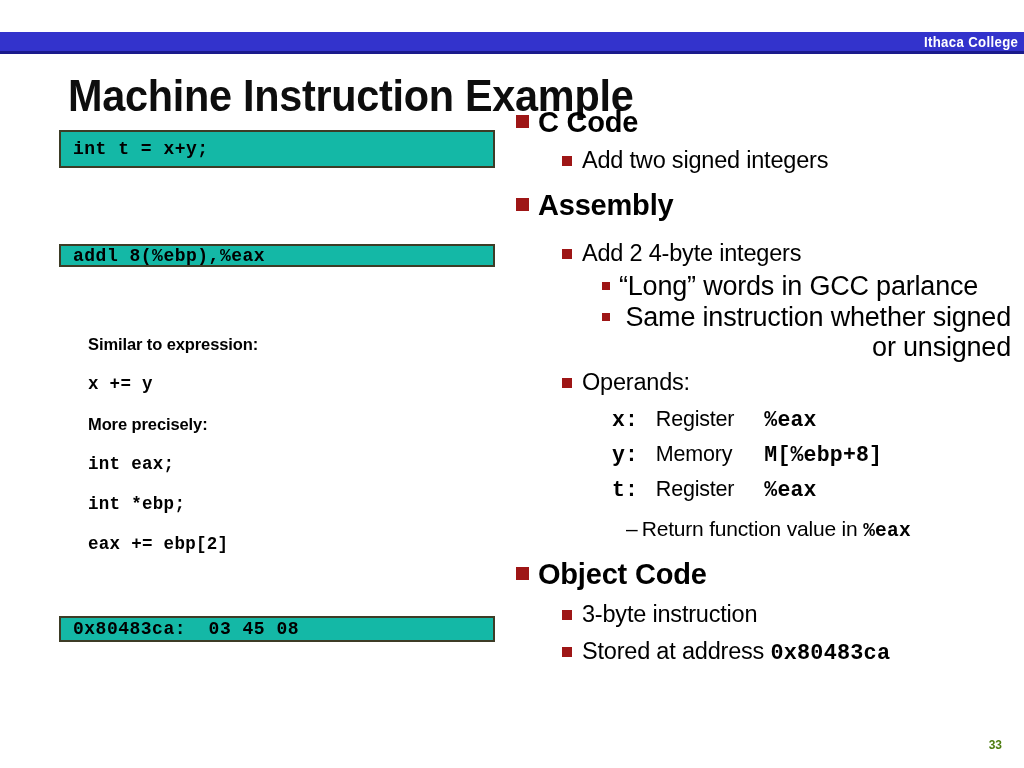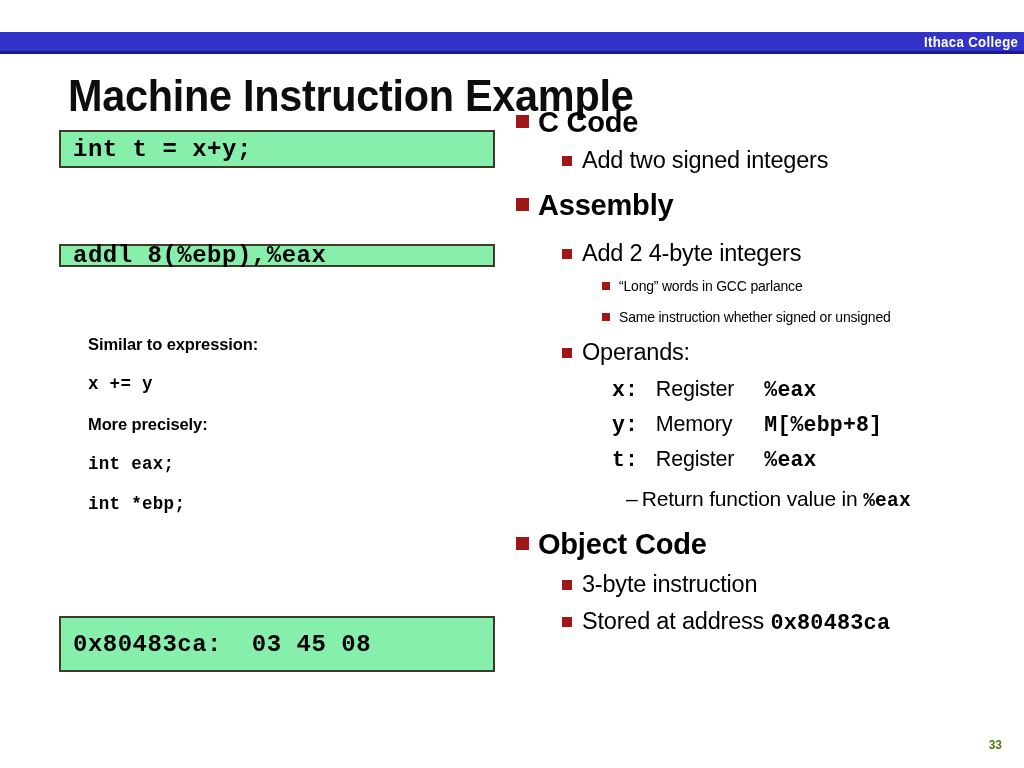--- a/index.html
+++ b/index.html
@@ -54,36 +54,36 @@
     letter-spacing: -0.3px;
     color: #0d0d0d;
     transform: scaleX(0.92);
     transform-origin: left center;
     white-space: nowrap;
   }
 
   
   .code-box {
     position: absolute;
-    background: #86efac;
+    background: #14b8a6;
     border: 2px solid #3d3c26;
     box-sizing: border-box;
     display: flex;
     align-items: center;
     padding-left: 12px;
     font-family: "Liberation Mono", "DejaVu Sans Mono", monospace;
     font-weight: bold;
-    font-size: 24px;
+    font-size: 18px;
     color: #000000;
     white-space: pre;
     letter-spacing: 0.5px;
   }
   #code-box-c     { left: 59px; top: 130px; width: 436px; height: 38px; }
   #code-box-asm   { left: 59px; top: 244px; width: 436px; height: 23px; }
-  #code-box-obj   { left: 59px; top: 616px; width: 436px; height: 56px; align-items: center; }
+  #code-box-obj   { left: 59px; top: 616px; width: 436px; height: 26px; align-items: center; }
 
   
   #left-notes {
     position: absolute;
     left: 88px;
     top: 324px;
     width: 390px;
   }
   .note-line {
     line-height: 40px;
@@ -138,21 +138,21 @@
     font-size: 23.5px;
     line-height: 33px;
     letter-spacing: -0.2px;
   }
   
   .lvl3 { padding-left: 86px; margin-top: 1px; }
   .lvl3 .sq { width: 8px; height: 8px; margin-right: 9px; margin-top: 11px; }
   .lvl3 .btext {
     font-family: "Liberation Sans", sans-serif;
     font-weight: normal;
-    font-size: 14px;
+    font-size: 27px;
     line-height: 30px;
     letter-spacing: -0.2px;
   }
   
   .lvl4 { padding-left: 110px; margin-top: 2px; }
   .lvl4 .dash {
     flex: 0 0 auto;
     font-family: "Liberation Sans", sans-serif;
     font-size: 21px;
     line-height: 30px;
@@ -236,20 +236,21 @@
 <div class="code-box" id="code-box-obj">
   <span>0x80483ca:  03 45 08</span>
 </div>
 
 <div id="left-notes">
   <div class="note-line prose">Similar to expression:</div>
   <div class="note-line mono">x += y</div>
   <div class="note-line prose">More precisely:</div>
   <div class="note-line mono">int eax;</div>
   <div class="note-line mono">int *ebp;</div>
+  <div class="note-line mono">eax += ebp[2]</div>
 </div>
 
 <div id="right-col">
 
   <div class="bullet-row lvl1">
     <span class="sq"></span>
     <span class="btext">C Code</span>
   </div>
   <div class="bullet-row lvl2">
     <span class="sq"></span>

